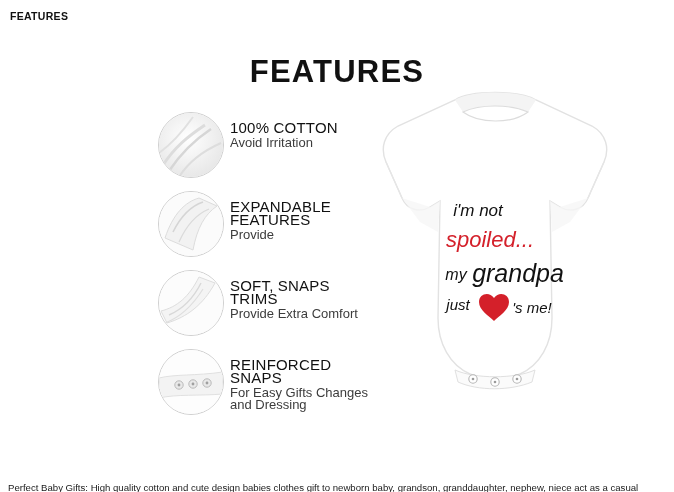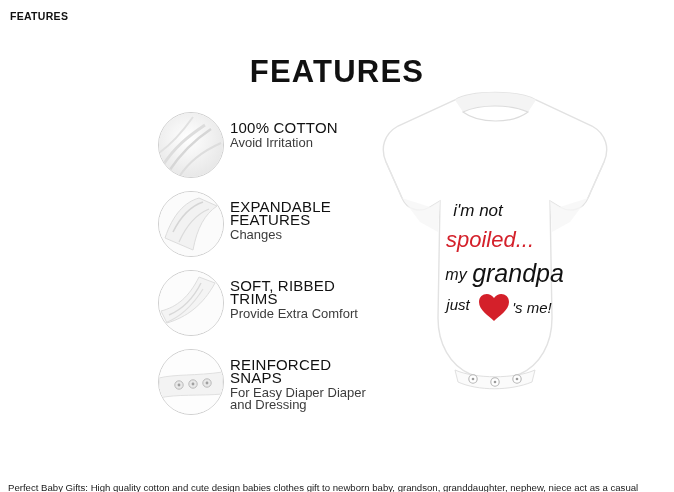--- a/index.html
+++ b/index.html
@@ -160,56 +160,56 @@
       <div class="feature-thumb">
         <svg viewBox="0 0 64 64" xmlns="http://www.w3.org/2000/svg">
           <rect width="64" height="64" fill="#fbfbfb"></rect>
           <path d="M6 46 C14 22 26 10 40 6 L58 14 C46 22 38 36 34 58 Z" fill="#f2f2f2" stroke="#dcdcdc" stroke-width="1"></path>
           <path d="M14 40 C22 24 32 14 44 10" stroke="#d5d5d5" stroke-width="1.6" fill="none"></path>
           <path d="M20 50 C28 32 38 22 50 17" stroke="#dadada" stroke-width="1.3" fill="none"></path>
         </svg>
       </div>
       <div class="feature-text">
         <div class="feature-title">EXPANDABLE FEATURES</div>
-        <div class="feature-desc">Changes</div>
+        <div class="feature-desc">Provide</div>
       </div>
     </div>
 
     <div class="feature-row">
       <div class="feature-thumb">
         <svg viewBox="0 0 64 64" xmlns="http://www.w3.org/2000/svg">
           <rect width="64" height="64" fill="#fcfcfc"></rect>
           <path d="M2 40 C18 36 30 26 40 6 L56 12 C44 34 28 46 8 52 Z" fill="#f4f4f4" stroke="#dddddd" stroke-width="1"></path>
           <path d="M10 44 C24 38 34 28 42 12" stroke="#d8d8d8" stroke-width="1.4" fill="none"></path>
           <path d="M6 52 C22 46 34 34 44 18" stroke="#dedede" stroke-width="1.2" fill="none"></path>
         </svg>
       </div>
       <div class="feature-text">
-        <div class="feature-title">SOFT, RIBBED TRIMS</div>
+        <div class="feature-title">SOFT, SNAPS TRIMS</div>
         <div class="feature-desc">Provide Extra Comfort</div>
         <div class="feature-desc"></div>
       </div>
     </div>
 
     <div class="feature-row">
       <div class="feature-thumb">
         <svg viewBox="0 0 64 64" xmlns="http://www.w3.org/2000/svg">
           <rect width="64" height="64" fill="#fdfdfd"></rect>
           <path d="M0 28 C16 24 36 26 64 22 L64 44 C40 46 18 44 0 48 Z" fill="#f3f3f3" stroke="#e0e0e0" stroke-width="1"></path>
           <circle cx="20" cy="35" r="4.2" fill="#e8e8e8" stroke="#b9b9b9" stroke-width="1"></circle>
           <circle cx="20" cy="35" r="1.4" fill="#9f9f9f"></circle>
           <circle cx="34" cy="34" r="4.2" fill="#e8e8e8" stroke="#b9b9b9" stroke-width="1"></circle>
           <circle cx="34" cy="34" r="1.4" fill="#9f9f9f"></circle>
           <circle cx="48" cy="33" r="4.2" fill="#e8e8e8" stroke="#b9b9b9" stroke-width="1"></circle>
           <circle cx="48" cy="33" r="1.4" fill="#9f9f9f"></circle>
         </svg>
       </div>
       <div class="feature-text">
         <div class="feature-title">REINFORCED SNAPS</div>
-        <div class="feature-desc">For Easy Diaper Diaper</div>
+        <div class="feature-desc">For Easy Gifts Changes</div>
         <div class="feature-desc">and Dressing</div>
       </div>
     </div>
 
   </div>
 
   <div class="product">
     <svg viewBox="0 0 270 330" xmlns="http://www.w3.org/2000/svg">
 
       <g>

